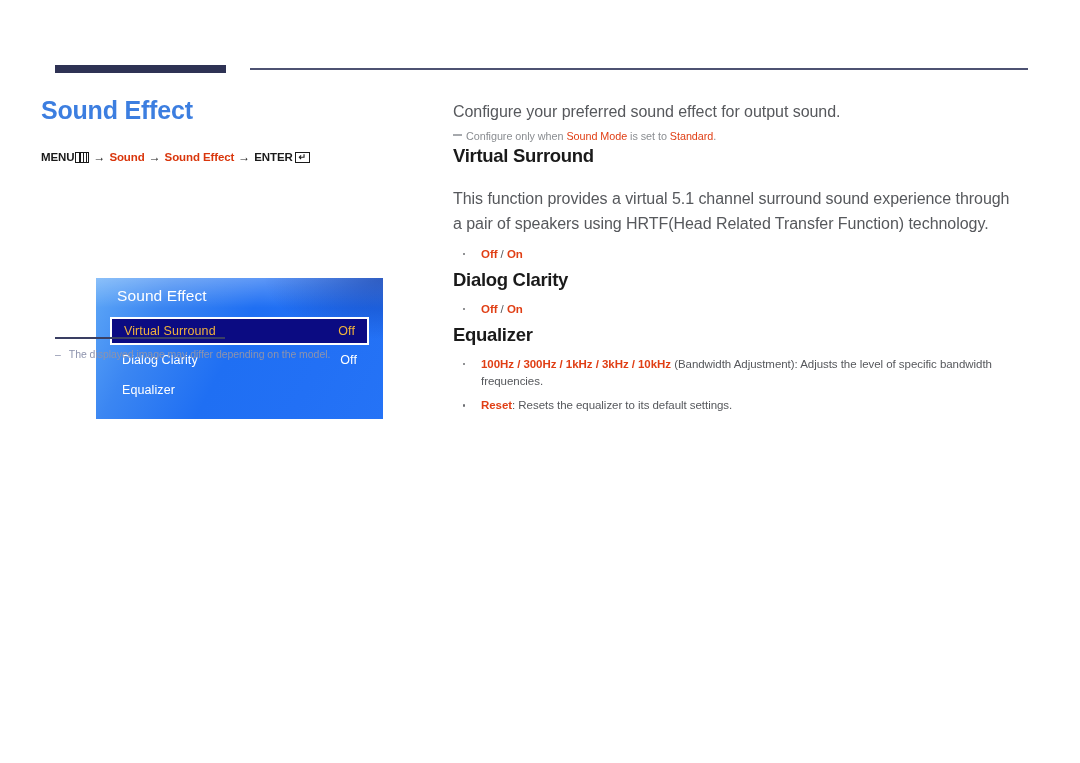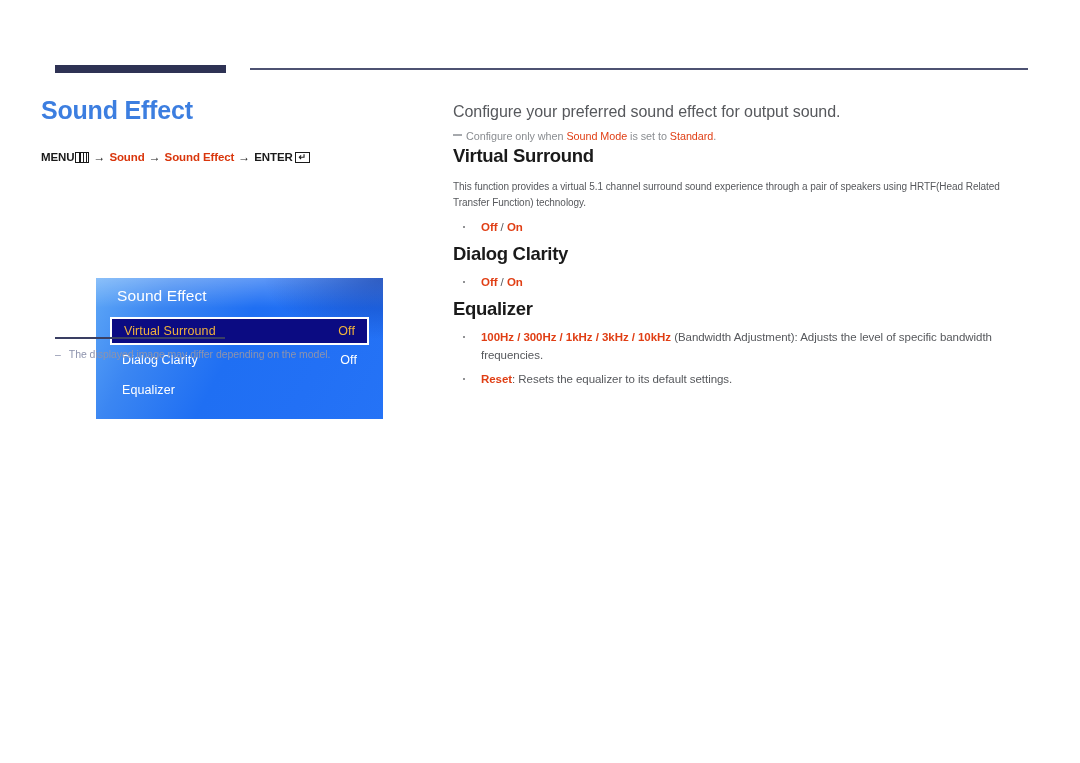--- a/index.html
+++ b/index.html
@@ -245,22 +245,22 @@
     color: #1a1a1a;
     letter-spacing: -0.3px;
     margin: 0;
     line-height: 1.2;
   }
   .sec-vs { margin-top: 27px; }
   .sec-dc { margin-top: 33px; }
   .sec-eq { margin-top: 35px; }
 
   .para {
-    margin-top: 12px;
-    font-size: 10px;
+    margin-top: 20px;
+    font-size: 16px;
     color: #56585c;
     line-height: 1.55;
     letter-spacing: -0.05px;
     max-width: 560px;
   }
   .para b, .para .red { color: #e03e14; font-weight: bold; }
 
   ul.bullets {
     list-style: none;
     margin: 9px 0 0 0;

